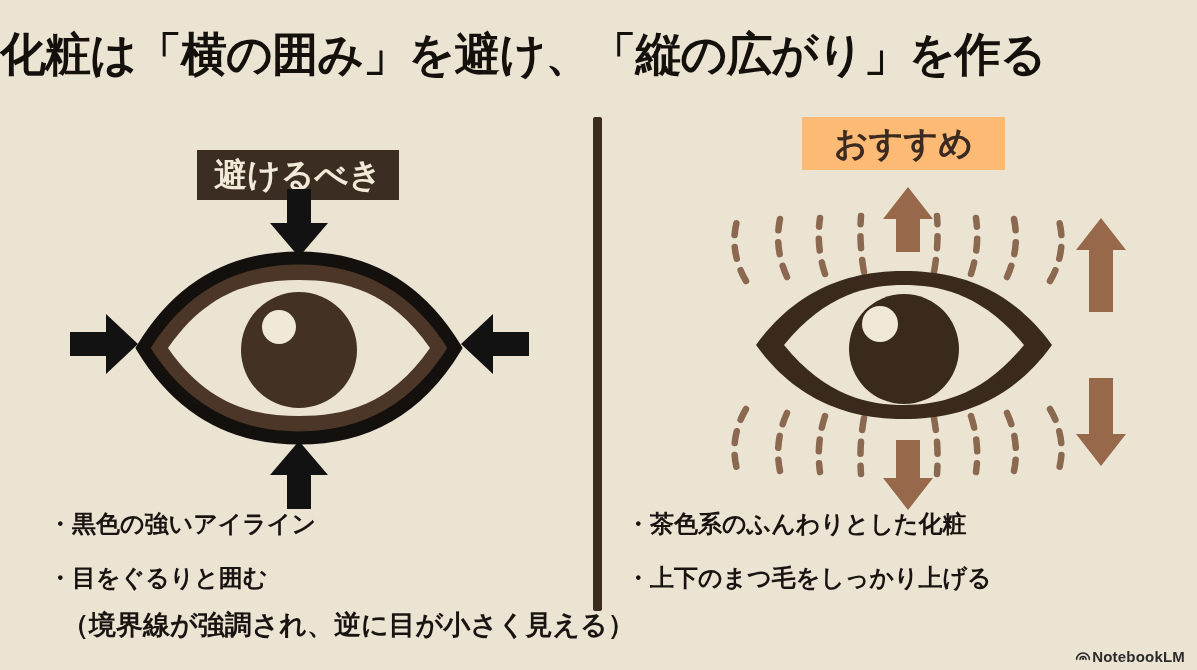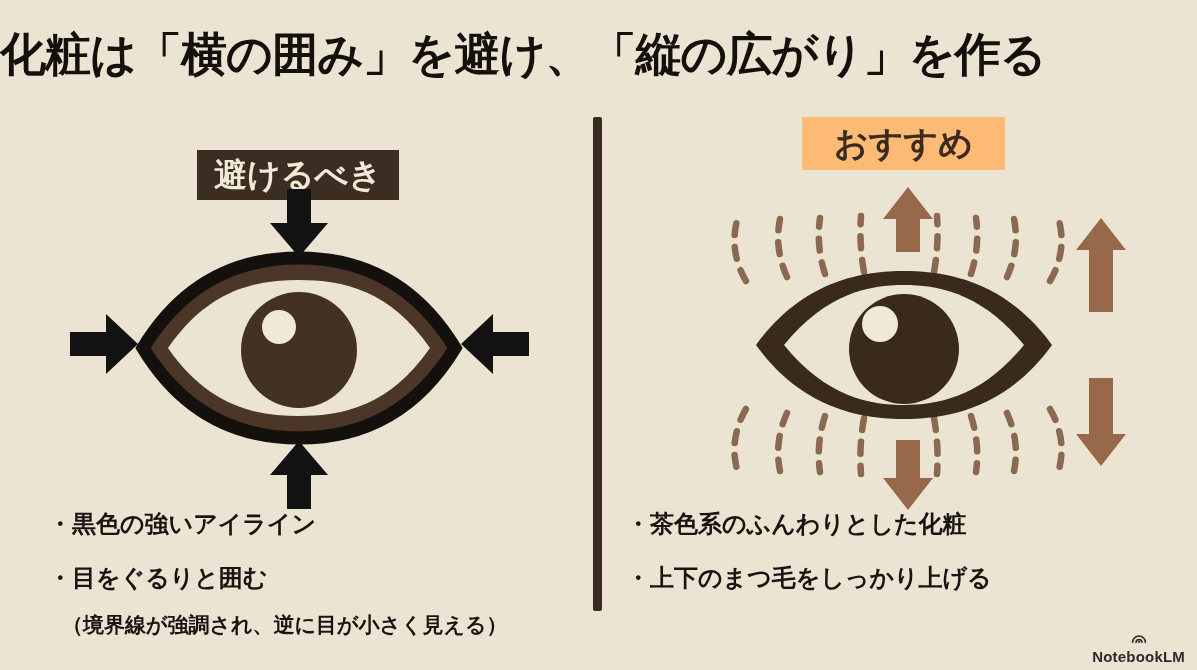--- a/index.html
+++ b/index.html
@@ -46,27 +46,27 @@
   .fig-right{left:690px;top:175px;width:480px;height:345px;}
   
   .notes{width:560px;}
   .notes-left{left:48px;top:497px;}
   .notes-right{left:626px;top:497px;}
   .bullet{
     font-size:24px;font-weight:700;line-height:54px;
     color:#191411;white-space:nowrap;
   }
   .smallnote{
-    font-size:21px;font-weight:700;line-height:40px;
+    font-size:27px;font-weight:700;line-height:40px;
     padding-left:14px;color:#191411;white-space:nowrap;
   }
   
   .footer{
     right:12px;bottom:5px;
-    display:flex;align-items:center;flex-direction:column;
+    display:flex;align-items:center;
   }
   .footer-text{
     font-size:15px;font-weight:600;color:#2b2b2b;letter-spacing:0.2px;
   }
 </style>
 </head>
 <body>
 
 <div id="canvas">
 

